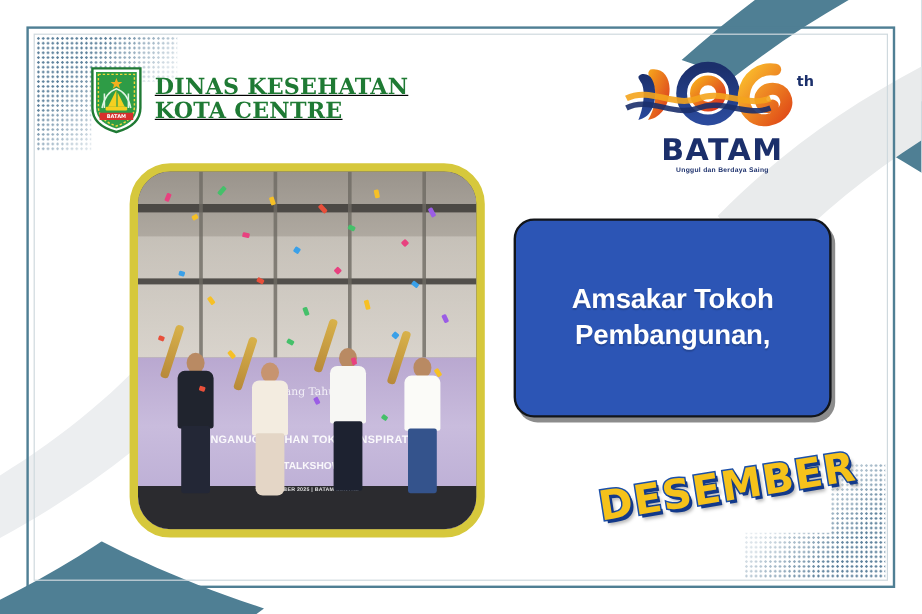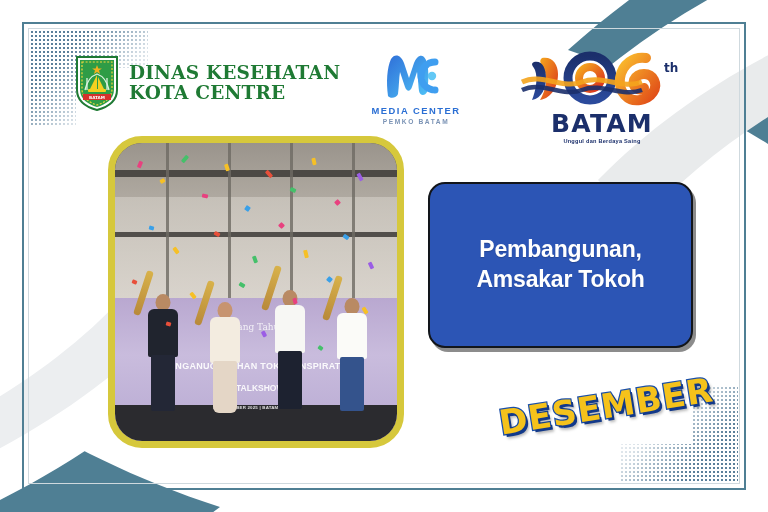--- a/index.html
+++ b/index.html
@@ -38,21 +38,21 @@
   .ht-tl:after{content:"";position:absolute;left:46px;top:38px;right:-2px;bottom:-2px;background:#fff;}
   .ht-br{right:30px;bottom:30px;
     -webkit-mask-image:linear-gradient(315deg,#000 0%,#000 28%,rgba(0,0,0,.25) 62%,transparent 88%);
     mask-image:linear-gradient(315deg,#000 0%,#000 28%,rgba(0,0,0,.25) 62%,transparent 88%);}
   .ht-br:after{content:"";position:absolute;right:46px;bottom:38px;left:-2px;top:-2px;background:#fff;}
 
   
   .header{position:absolute;left:60px;top:50px;right:60px;height:94px;}
 
   .dinkes{position:absolute;left:14px;top:4px;display:flex;align-items:center;gap:9px;}
-  .dinkes-text{line-height:1.06;}
+  .dinkes-text{line-height:1.06;text-decoration:underline;}
   .dinkes-text .l1,.dinkes-text .l2{
     font-family:"DejaVu Serif", serif;font-weight:bold;
     font-size:18.5px;color:#1f7a34;letter-spacing:.2px;white-space:nowrap;
   }
 
   .mediacenter{position:absolute;left:292px;top:2px;width:128px;text-align:center;}
   .mc-name{font-size:9.4px;font-weight:bold;color:#2b6fd4;letter-spacing:1.5px;margin-top:1px;}
   .mc-sub{font-size:6.6px;font-weight:bold;color:#7b93b5;letter-spacing:1.6px;margin-top:1.5px;}
 
   .anniv{position:absolute;left:452px;top:-2px;width:180px;text-align:center;}
@@ -166,35 +166,20 @@
         <rect x="14" y="35" width="18" height="3" rx="1" fill="#f5d020"></rect>
         <path d="M9,40 h28 v6 h-28 z" fill="#d6302c"></path>
         <text x="23" y="44.6" font-family="DejaVu Sans, sans-serif" font-size="4.2" font-weight="bold" fill="#ffffff" text-anchor="middle">BATAM</text>
       </svg>
       <div class="dinkes-text">
         <div class="l1">DINAS KESEHATAN</div>
         <div class="l2">KOTA CENTRE</div>
       </div>
     </div>
 
-    <div class="mediacenter">
-      <svg width="72" height="48" viewBox="0 0 72 48">
-        <defs>
-          <linearGradient id="mcg" x1="0" y1="0" x2="1" y2="1">
-            <stop offset="0" stop-color="#2f6fd8"></stop>
-            <stop offset="1" stop-color="#4fc3f7"></stop>
-          </linearGradient>
-        </defs>
-        <path d="M8,44 C6,30 7,16 11,7 C15,1 21,3 24,11 L29,26 L34,11 C37,3 43,1 46,8 C49,16 49,28 47,40 C45,44 40,44 39,39 C38,30 38,24 37,20 L32,35 C30,40 27,40 25,35 L20,20 C19,26 19,34 18,42 C17,46 10,47 8,44 Z" fill="url(#mcg)"></path>
-        <path d="M55,10 A14,14 0 1 0 55,38" fill="none" stroke="#3f9ef0" stroke-width="7" stroke-linecap="round" stroke-dasharray="5.5 3.2"></path>
-        <circle cx="52" cy="24" r="4.2" fill="#63c8f5"></circle>
-      </svg>
-      <div class="mc-name">MEDIA CENTER</div>
-      <div class="mc-sub">PEMKO BATAM</div>
-    </div>
 
     <div class="anniv">
       <svg width="168" height="62" viewBox="0 0 168 62">
         <defs>
           <linearGradient id="ag1" x1="0" y1="0" x2="1" y2="1">
             <stop offset="0" stop-color="#f6a81c"></stop>
               <stop offset="1" stop-color="#d8301f"></stop>
           </linearGradient>
           <linearGradient id="ag2" x1="0" y1="0" x2="0" y2="1">
             <stop offset="0" stop-color="#1b2f6b"></stop>
@@ -288,20 +273,20 @@
       <div class="confetti" style="left:75%;top:45%;width:5px;height:5px;background:#3aa0e8;transform:rotate(41deg)"></div>
       <div class="confetti" style="left:88%;top:55%;width:4px;height:7px;background:#f6c026;transform:rotate(-33deg)"></div>
       <div class="confetti" style="left:18%;top:60%;width:5px;height:4px;background:#e84f3a;transform:rotate(18deg)"></div>
       <div class="confetti" style="left:52%;top:63%;width:4px;height:6px;background:#9b5de5;transform:rotate(-27deg)"></div>
       <div class="confetti" style="left:72%;top:68%;width:5px;height:4px;background:#45c06a;transform:rotate(35deg)"></div>
     </div>
   </div>
 
   <div class="headline">
     <div class="headline-text">
+      <div>Amsakar Tokoh</div>
       <div>Pembangunan,</div>
-      <div>Amsakar Tokoh</div>
     </div>
   </div>
 
   <div class="desember">DESEMBER</div>
 
 </div>
 
 </body></html>

